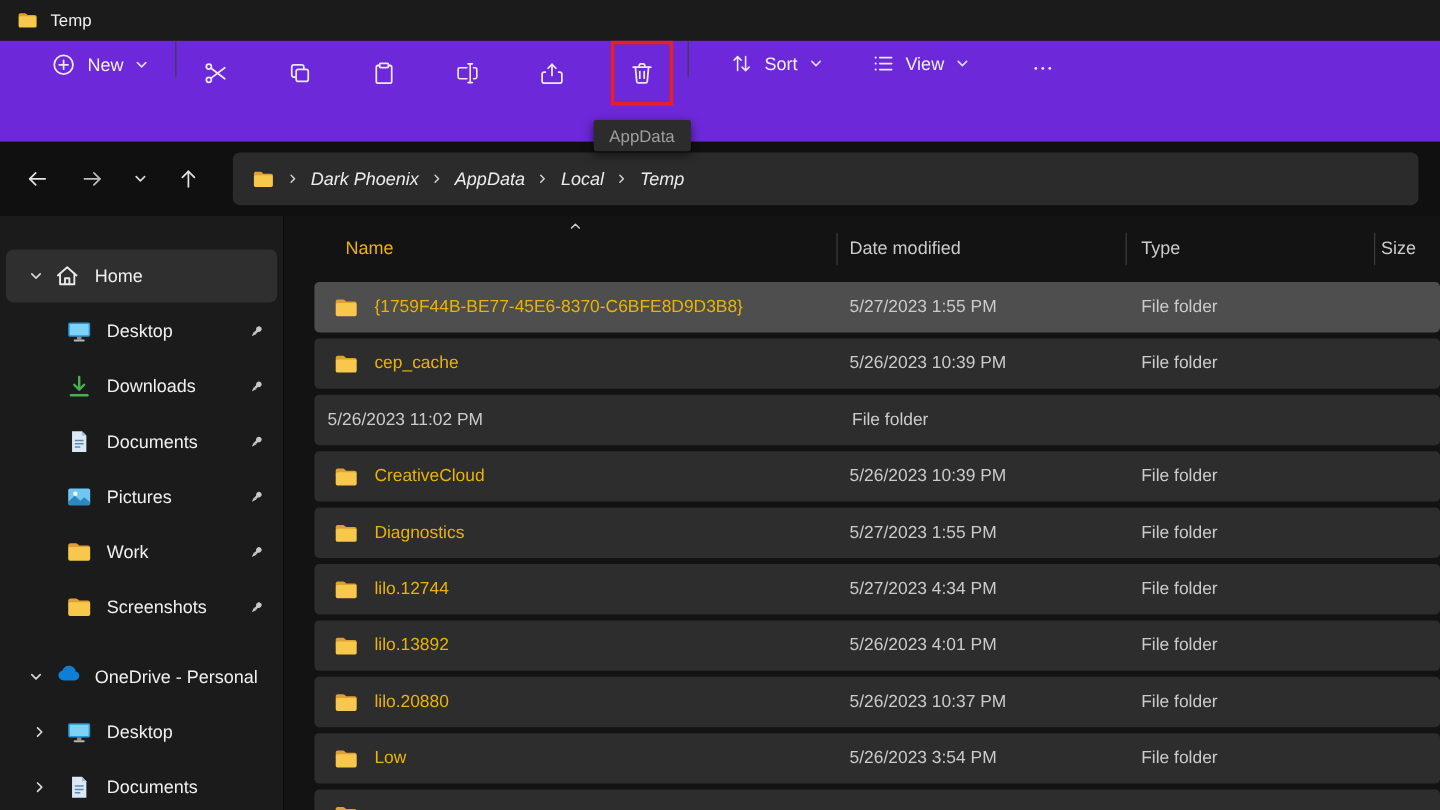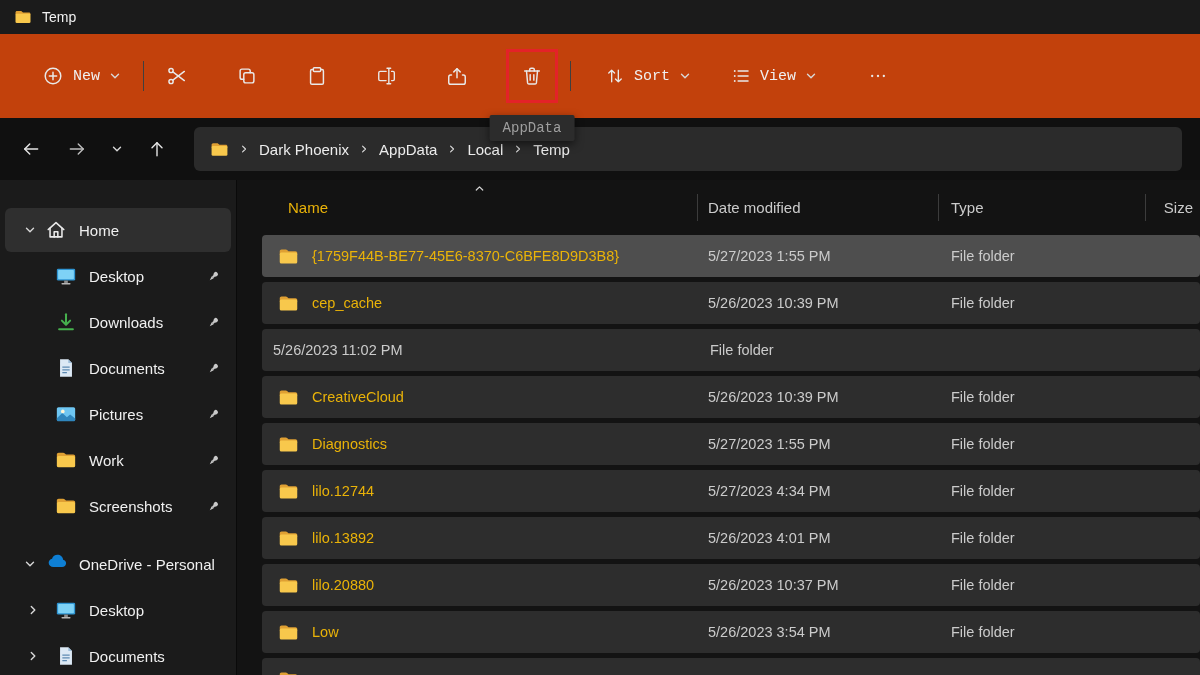--- a/index.html
+++ b/index.html
@@ -7,22 +7,22 @@
     font-family:"Liberation Sans","DejaVu Sans",sans-serif; color:#e9e9e9; }
   .window { position:relative; width:1200px; height:675px; background:#151515; }
 
   
   .titlebar { height:34px; background:#1b1b1b; display:flex; align-items:center;
     padding-left:14px; gap:10px; }
   .tb-title { font-size:14px; color:#f0f0f0; }
   .tb-icon { width:18px; height:18px; }
 
   
-  .commandbar { height:84px; background:#c2410c; display:flex; align-items:center;
-    padding:0 0 0 30px; position:relative; z-index:5;font-family:Liberation Mono, monospace; }
+  .commandbar { height:84px; background:#6d28d9; display:flex; align-items:flex-start;
+    padding:0 0 0 30px; position:relative; z-index:5; }
   button { background:transparent; border:none; color:#f0f0f0; font:inherit; cursor:default; }
   .new-btn { display:inline-flex; align-items:center; gap:9px; padding:9px 12px;
     border-radius:4px; font-size:15px; }
   .text-btn { display:inline-flex; align-items:center; gap:9px; padding:9px 12px;
     border-radius:4px; font-size:15px; }
   .icon-btn { width:46px; height:46px; display:inline-flex; align-items:center;
     justify-content:center; border-radius:4px; }
   .vdiv { width:1px; height:30px; background:#3f3f3f; margin:0 10px; }
   .cmd-group { display:flex; align-items:center; gap:24px; }
   .delete-wrap { position:relative; display:inline-flex; margin:0 2px; }
@@ -34,21 +34,21 @@
   .more-btn { margin-left:26px; }
 
   
   .navrow { height:62px; background:#101010; display:flex; align-items:center;
     padding:0 12px; gap:8px; position:relative; z-index:1; }
   .nav-btn { width:38px; height:38px; display:inline-flex; align-items:center;
     justify-content:center; border-radius:4px; }
   .nav-btn.narrow { width:26px; }
   .breadcrumb-pill { flex:1; height:44px; margin-left:10px; margin-right:6px;
     background:#2b2b2b; border-radius:6px; display:flex; align-items:center;
-    padding:0 16px; font-size:15px; color:#ececec; overflow:hidden; }
+    padding:0 16px; font-size:15px; color:#ececec; overflow:hidden;font-style:italic; }
   .bc-folder { width:19px; height:19px; }
   .bc-sep { width:10px; height:10px; margin:0 10px; display:inline-flex; }
   .bc-item { white-space:nowrap; }
 
   
   .main { display:flex; height:495px; }
   .sidebar { width:237px; background:#1b1b1b; padding-top:26px; overflow:hidden;
     border-right:1px solid #0a0a0a; }
   .sb-item { height:44px; margin:2px 5px; padding:0 0 0 10px; border-radius:6px;
     display:flex; align-items:center; font-size:15px; color:#f0f0f0; }
@@ -63,21 +63,21 @@
   .sb-pin { width:15px; height:15px; margin-left:auto; margin-right:10px; flex:0 0 auto; }
 
   .content { flex:1; background:#131313; overflow:hidden; }
   .colheaders { height:55px; margin-left:25px; display:grid;
     grid-template-columns:435px 241px 207px 1fr; align-items:center;
     font-size:15px; color:#e3e3e3; }
   .h { position:relative; height:100%; display:flex; align-items:center; }
   .h.c-name { padding-left:26px; }
   .h.c-date { padding-left:11px;align-items:center; }
   .h.c-type { padding-left:13px; }
-  .h.c-size { justify-content:flex-end; padding-right:7px; }
+  .h.c-size { justify-content:flex-end; padding-right:20px; }
   .h.c-date::before, .h.c-type::before, .h.c-size::before { content:'';
     position:absolute; left:0; top:14px; bottom:14px; width:1px; background:#3c3c3c; }
   .sortcaret { position:absolute; top:3px; left:calc(50% - 6px); width:11px; height:11px;
     color:#cfcfcf; }
   .sortcaret svg { width:11px; height:11px; }
 
   .file-row { display:grid; grid-template-columns:435px 241px 207px 1fr;
     align-items:center; height:42px; margin:0 0 5px 25px; background:#2d2d2d;
     border-radius:4px; font-size:14.5px; }
   .file-row.selected { background:#4e4e4e; }

